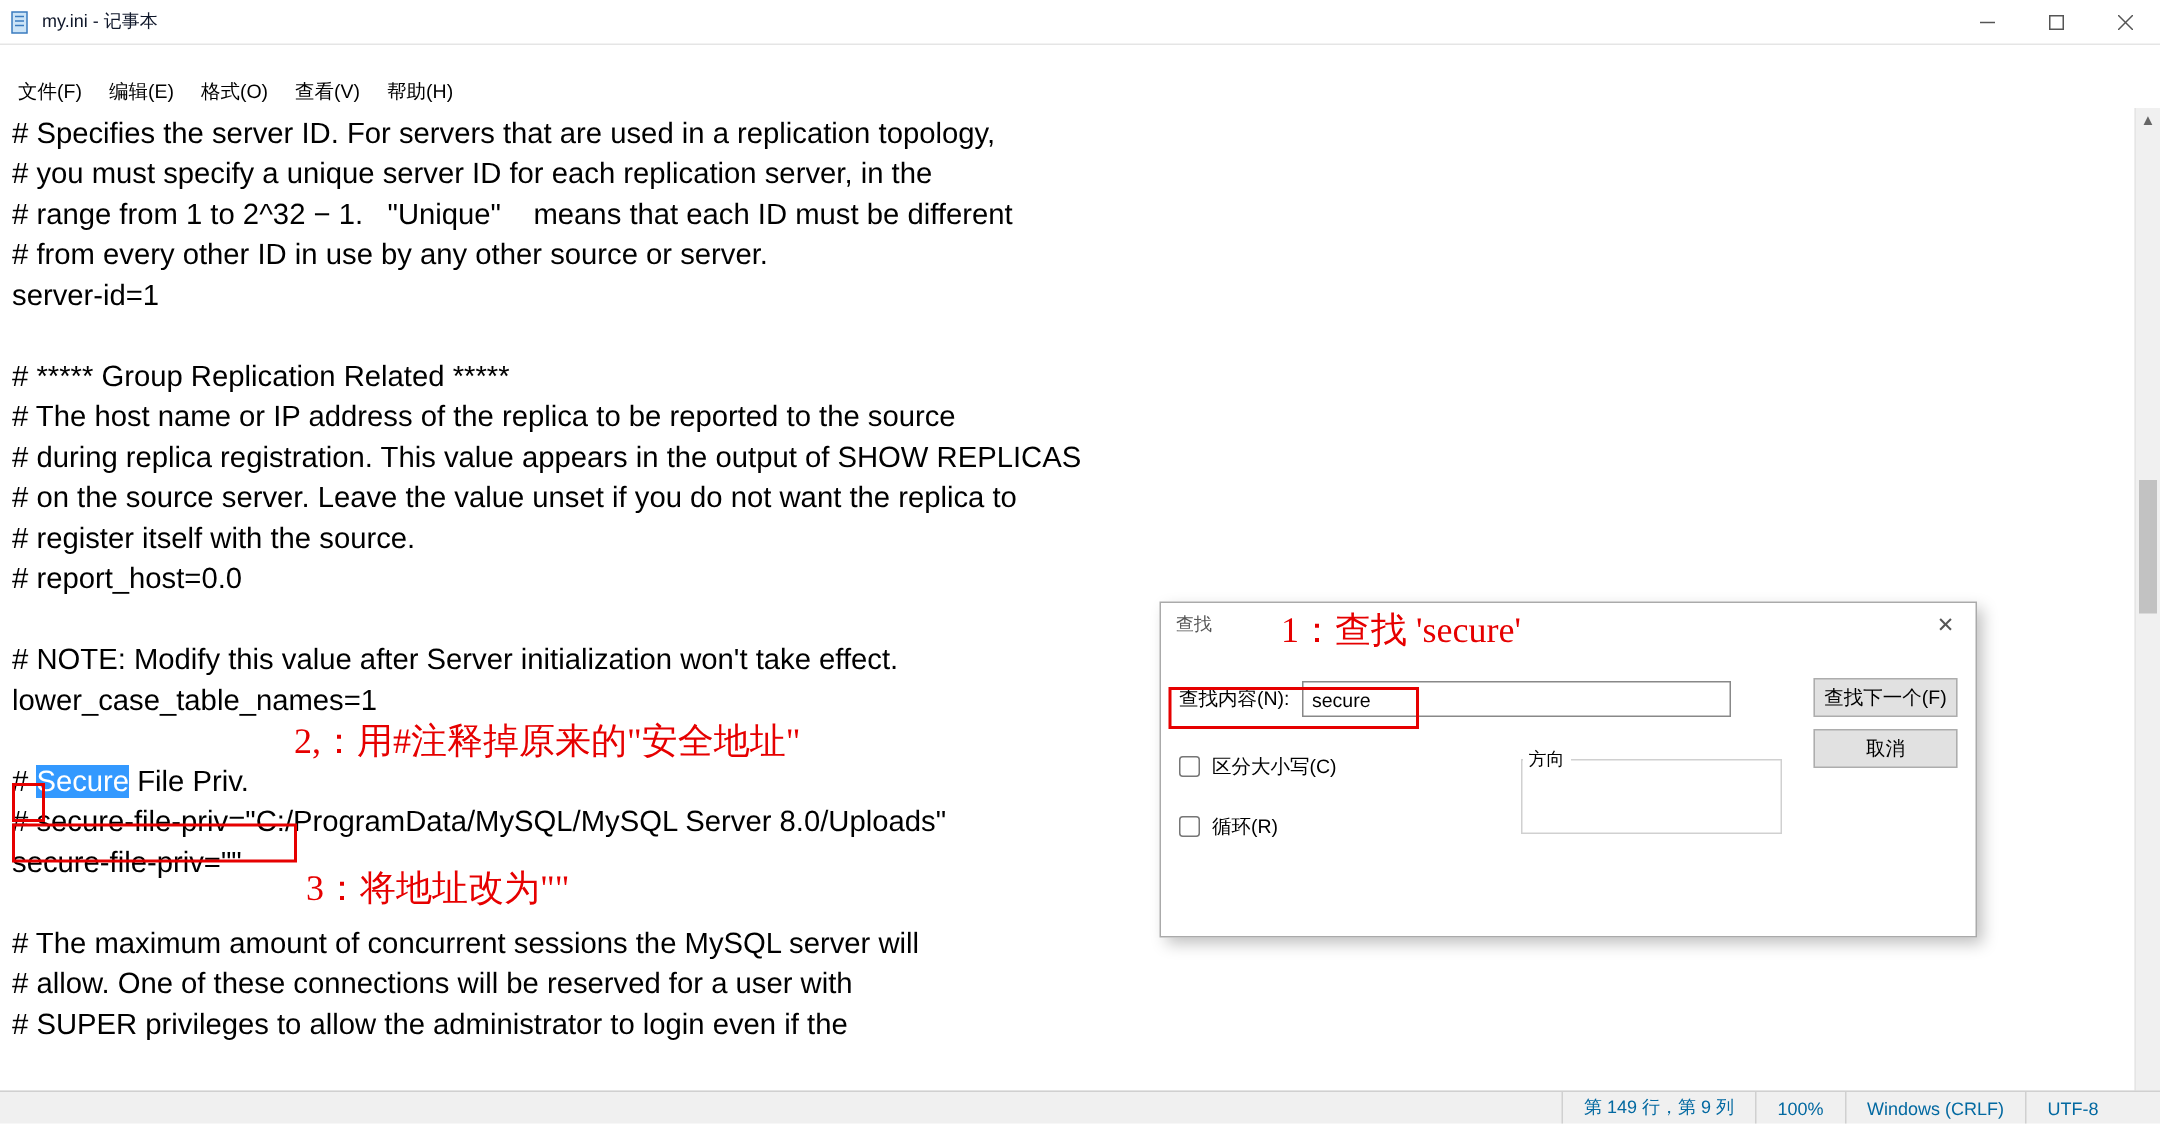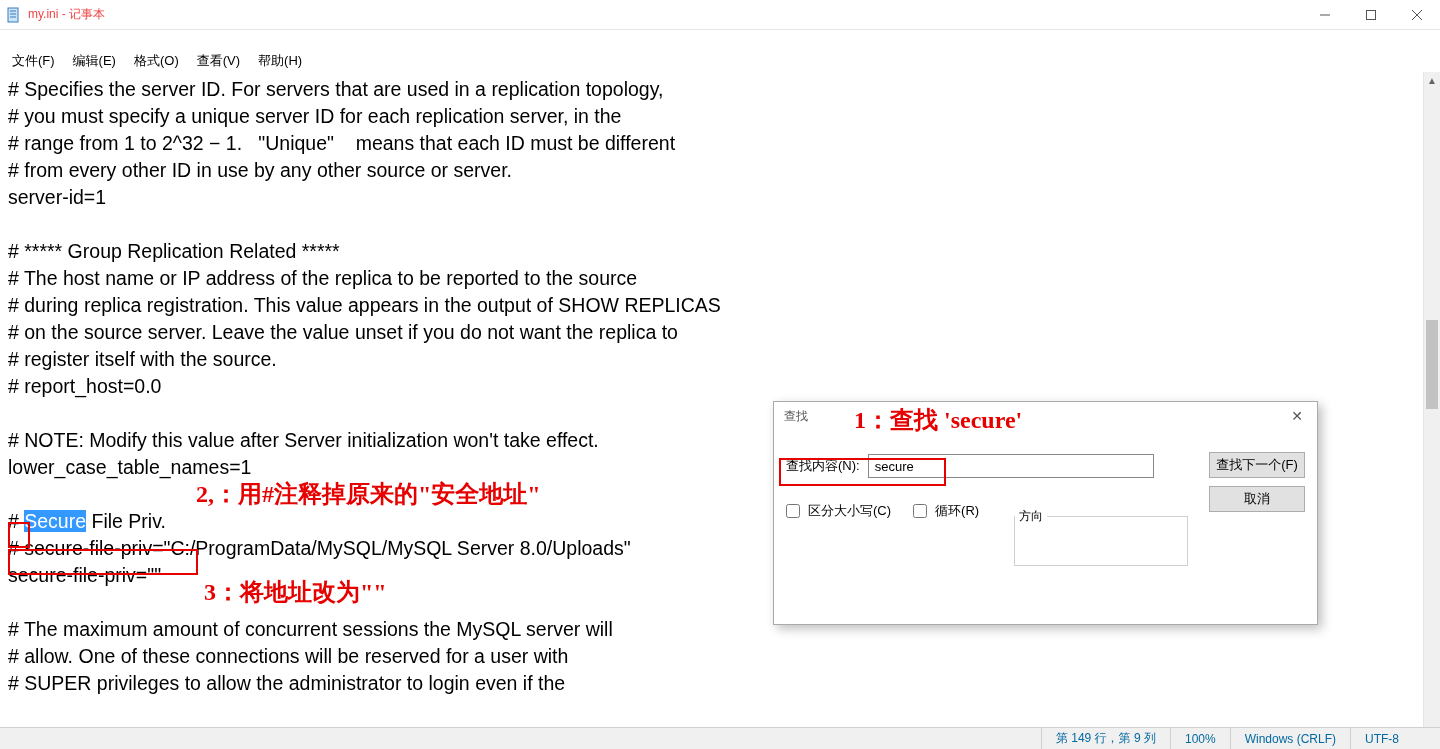--- a/index.html
+++ b/index.html
@@ -1,21 +1,21 @@
 <!DOCTYPE html>
 <html><head>
 <meta charset="utf-8">
 <style>
 * { box-sizing: border-box; margin: 0; padding: 0; font-family: "Microsoft YaHei", "Segoe UI", sans-serif; }
 html, body { width: 1440px; height: 749px; background: #fff; overflow: hidden; }
 
 
 .titlebar { height: 30px; background: #fff; display: flex; align-items: center; padding: 0 0 0 4px; border-bottom: 1px solid #e5e5e5; }
 .titlebar .app-icon { width: 16px; height: 16px; margin: 0 6px 0 2px; }
-.titlebar .title { font-size: 12px; color: #ef4444; flex: 1; }
+.titlebar .title { font-size: 12px; color: #0f172a; flex: 1; }
 .win-btns { display: flex; }
 .win-btn { width: 46px; height: 30px; display: flex; align-items: center; justify-content: center; color: #444; font-size: 14px; }
 .win-btn svg { width: 10px; height: 10px; stroke: #555; stroke-width: 1; fill: none; }
 
 
 .menubar { height: 22px; display: flex; align-items: center; padding: 0 6px; font-size: 13px; color: #000; gap: 6px; margin-top: 20px; }
 .menubar .menu-item { padding: 0 6px; }
 
 
 .editor-wrap { position: relative; height: calc(100% - 30px - 22px - 22px); }
@@ -35,30 +35,30 @@
 .find-dlg { position:absolute; left:773px; top:401px; width:545px; height:224px; background:#fff; border:1px solid #aaa; box-shadow:4px 4px 10px rgba(0,0,0,0.25); }
 .find-dlg .dlg-title { height:28px; display:flex; align-items:center; padding:0 10px; font-size:12px; color:#555; }
 .find-dlg .dlg-title .spacer{flex:1;}
 .find-dlg .close-x { width:20px; height:20px; display:flex; align-items:center; justify-content:center; color:#555; font-size:14px; }
 .find-body { padding:10px 12px; font-size:13px; color:#000; }
 .find-row { display:flex; align-items:center; gap:8px; }
 .find-row label { white-space:nowrap; }
 .find-input { flex:1; height:24px; border:1px solid #888; padding:0 6px; font-size:13px; }
 .find-btn { width:96px; height:26px; background:#e1e1e1; border:1px solid #adadad; font-size:13px; display:flex; align-items:center; justify-content:center; margin-bottom:8px; }
 .find-right { position:absolute; right:12px; top:50px; display:flex; flex-direction:column; }
-.find-checks { position:absolute; left:12px; top:100px; font-size:13px; display:flex; flex-direction:row; gap:22px; }
+.find-checks { position:absolute; left:12px; top:100px; font-size:13px; display:flex; flex-direction:column; gap:22px; }
 .find-checks label { display:flex; align-items:center; gap:8px; }
 .find-checks input[type=checkbox]{ width:14px; height:14px; }
-.find-dir { position:absolute; left:240px; top:106px; width:174px; height:58px; border:1px solid #d0d0d0; }
+.find-dir { position:absolute; left:240px; top:96px; width:174px; height:58px; border:1px solid #d0d0d0; }
 .find-dir legend { font-size:12px; padding:0 4px; color:#000; }
 .find-dir .opts { display:flex; gap:10px; padding:8px 10px 0 10px; font-size:13px; align-items:center;}
 .find-dir input[type=radio]{ width:14px; height:14px; margin-right:4px; }
 
 
-.anno { position:absolute; color:#e60000; font-family:"Microsoft YaHei",SimSun,serif; font-size:24px; font-weight:700; pointer-events:none; }
+.anno { position:absolute; color:#e60000; font-family:"Microsoft YaHei",SimSun,serif; font-size:24px; font-weight:400; pointer-events:none; }
 .anno-box { position:absolute; border:2px solid #e60000; pointer-events:none; }
 </style>
 </head>
 <body>
 
 <div class="titlebar">
   <svg class="app-icon" viewBox="0 0 16 16">
       <rect x="2" y="1" width="10" height="14" fill="#cce4f7" stroke="#3a7bbf"></rect>
       <line x1="4" y1="4" x2="10" y2="4" stroke="#3a7bbf"></line>
       <line x1="4" y1="7" x2="10" y2="7" stroke="#3a7bbf"></line>

